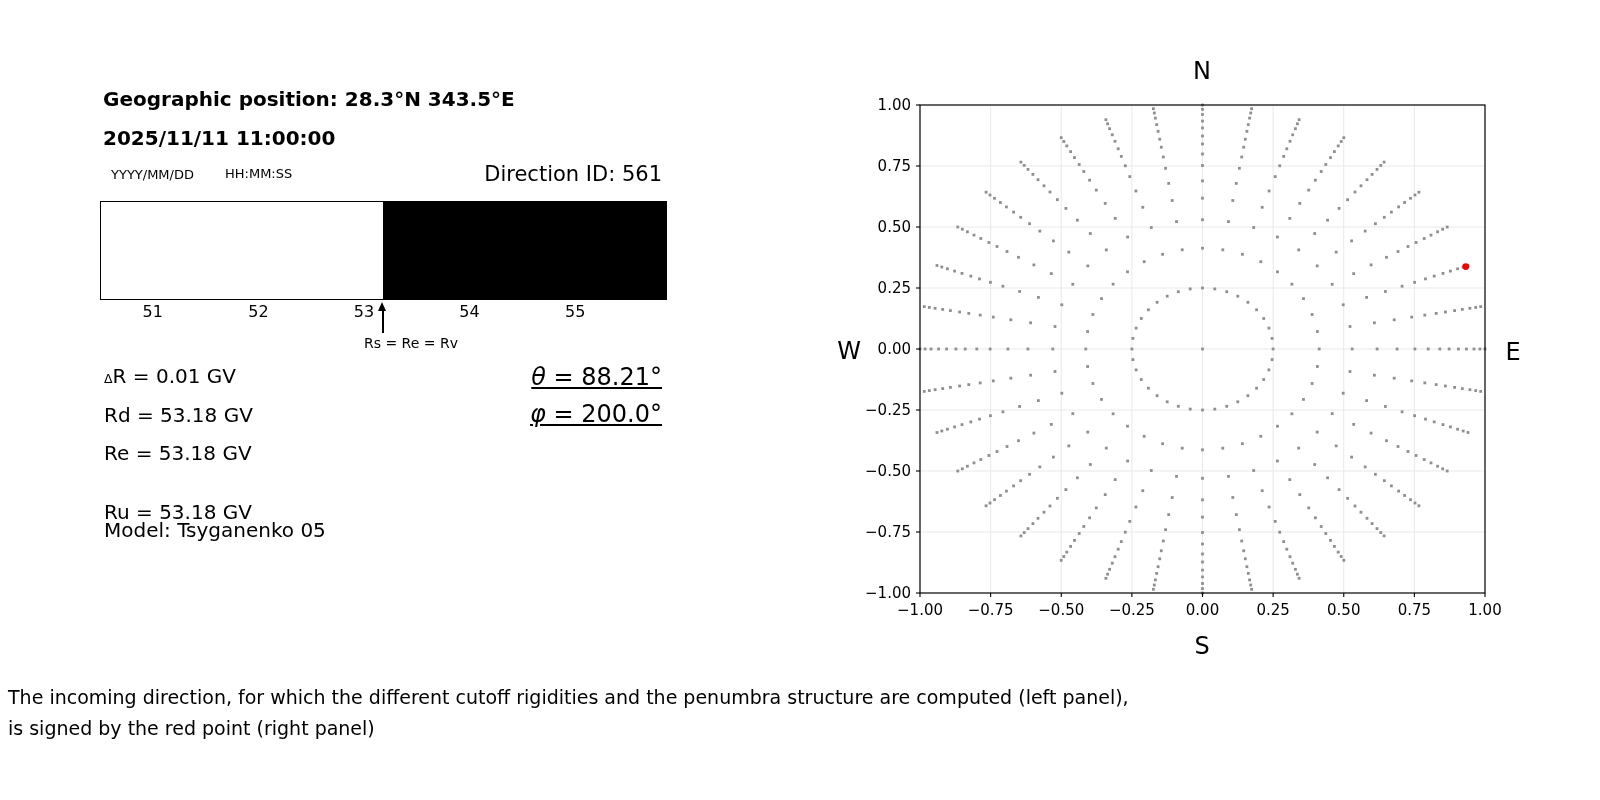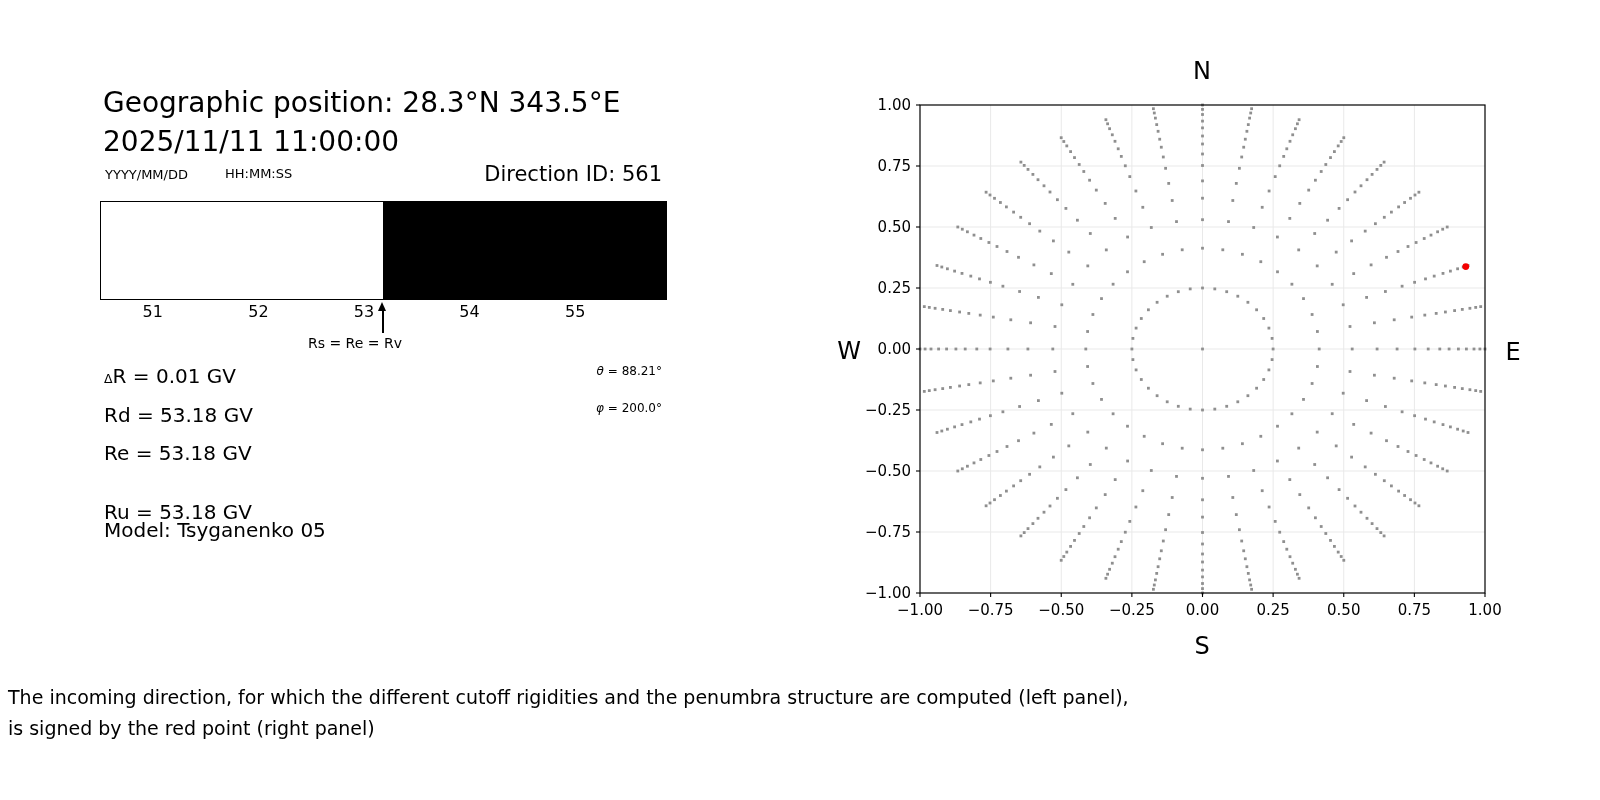--- a/index.html
+++ b/index.html
@@ -1,55 +1,55 @@
 <!DOCTYPE html>
 <html><head>
 <meta charset="utf-8">
 <style>
   html,body{margin:0;padding:0;background:#fff;}
   #canvas{position:relative;width:1600px;height:800px;background:#ffffff;overflow:hidden;
           font-family:"DejaVu Sans","Liberation Sans",sans-serif;color:#000;}
   .abs{position:absolute;}
-  .t20{font-size:28px;line-height:1;}
+  .t20{font-size:20px;line-height:1;font-weight:bold;}
   .t21{font-size:21px;line-height:1;}
   .t13{font-size:13px;line-height:1;}
   .t19{font-size:19px;line-height:1;}
   .ctr{text-align:left;}
   
   #penumbra-wrap{left:100px;top:201px;width:567px;height:160px;}
   #penumbra-bar{position:absolute;left:0;top:0;width:567px;height:99px;border:1.6px solid #000;box-sizing:border-box;background:#fff;}
   .pregion{position:absolute;top:0;height:100%;}
   .ptick{position:absolute;top:103px;transform:translateX(-50%);font-size:16px;line-height:1;}
   #penumbra-marker{position:absolute;top:0;width:0;height:0;}
   #marker-head{position:absolute;left:-4.5px;top:101px;width:0;height:0;
                border-left:4.5px solid transparent;border-right:4.5px solid transparent;border-bottom:9px solid #000;}
   #marker-stem{position:absolute;left:-0.8px;top:109px;width:1.6px;height:23px;background:#000;}
-  #marker-label{position:absolute;left:-75px;top:135px;width:150px;text-align:left;font-size:14px;line-height:1;}
+  #marker-label{position:absolute;left:-75px;top:135px;width:150px;text-align:right;font-size:14px;line-height:1;}
   
   .vrow{position:absolute;left:104px;font-size:20px;line-height:1;}
   .delta{font-size:12.5px;}
-  .rcol{position:absolute;right:938px;white-space:nowrap;font-size:12px;line-height:1;}
+  .rcol{position:absolute;right:938px;white-space:nowrap;font-size:24px;line-height:1;text-decoration:underline;}
   
   #sky-wrap{left:820px;top:55px;width:720px;height:615px;}
   #sky-svg{position:absolute;left:0;top:0;}
   #sky-svg text{font-family:"DejaVu Sans","Liberation Sans",sans-serif;font-size:15px;fill:#000;}
   .compass{position:absolute;width:60px;text-align:center;font-size:24px;line-height:1;}
   
   #caption1{left:8px;top:688px;width:1584px;}
   #caption2{left:8px;top:719px;width:1584px;}
   #credit{left:0;top:755px;width:1572px;text-align:center;font-size:11.5px;line-height:1;}
 </style>
 </head>
 <body>
 
 <div id="canvas">
 
   <div class="abs t20" style="left:103px;top:89px;">Geographic position: 28.3°N 343.5°E</div>
   <div class="abs t20" style="left:103px;top:128px;">2025/11/11 11:00:00</div>
-  <div class="abs t13" style="left:105px;top:168px;">YYYY/MM/DD</div>
+  <div class="abs t13" style="left:111px;top:168px;">YYYY/MM/DD</div>
   <div class="abs t13" style="left:225px;top:167px;">HH:MM:SS</div>
   <div class="abs t21" style="right:938px;top:164px;white-space:nowrap;">Direction ID: 561</div>
 
   <div id="penumbra-wrap" class="abs">
     <div id="penumbra-bar">
         <div class="pregion" style="left: 0%; width: 49.9069%; background: rgb(255, 255, 255);"></div>
         <div class="pregion" style="left: 49.9069%; width: 50.0931%; background: rgb(0, 0, 0);"></div>
       </div>
     <div id="penumbra-ticks">
         <span class="ptick" style="left: 52.7933px;">51</span>

